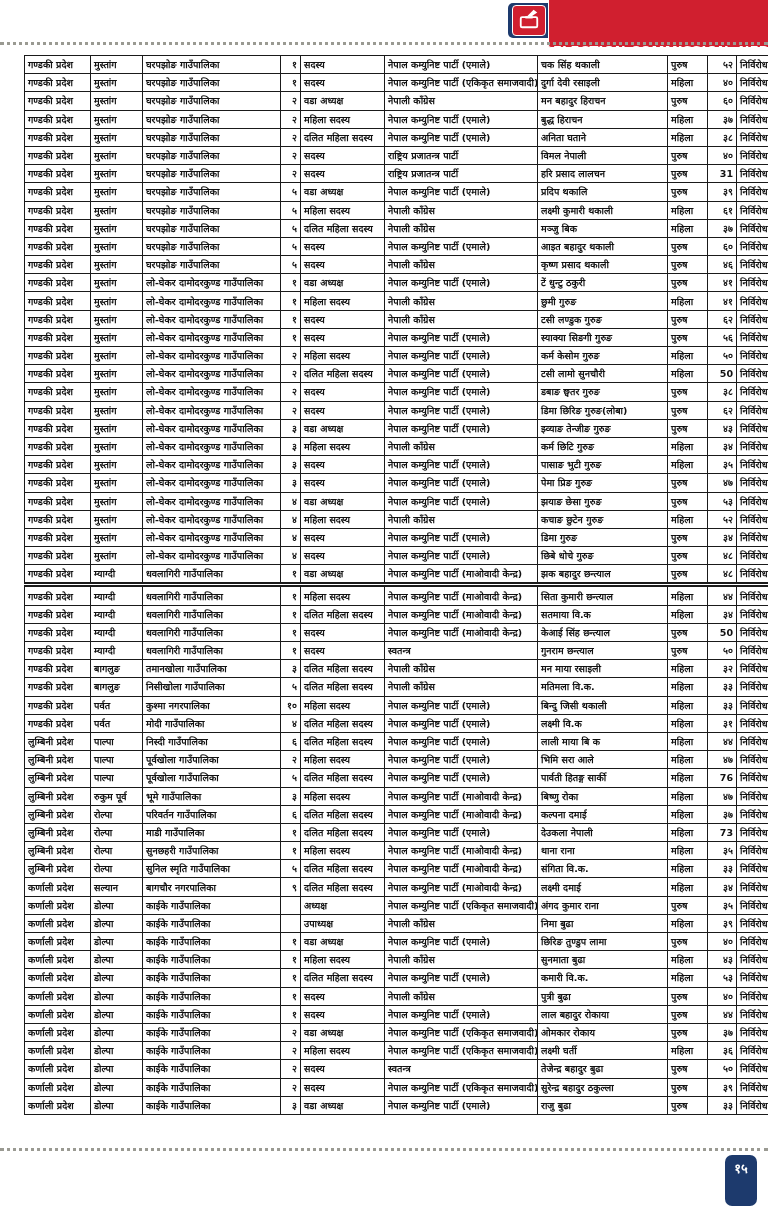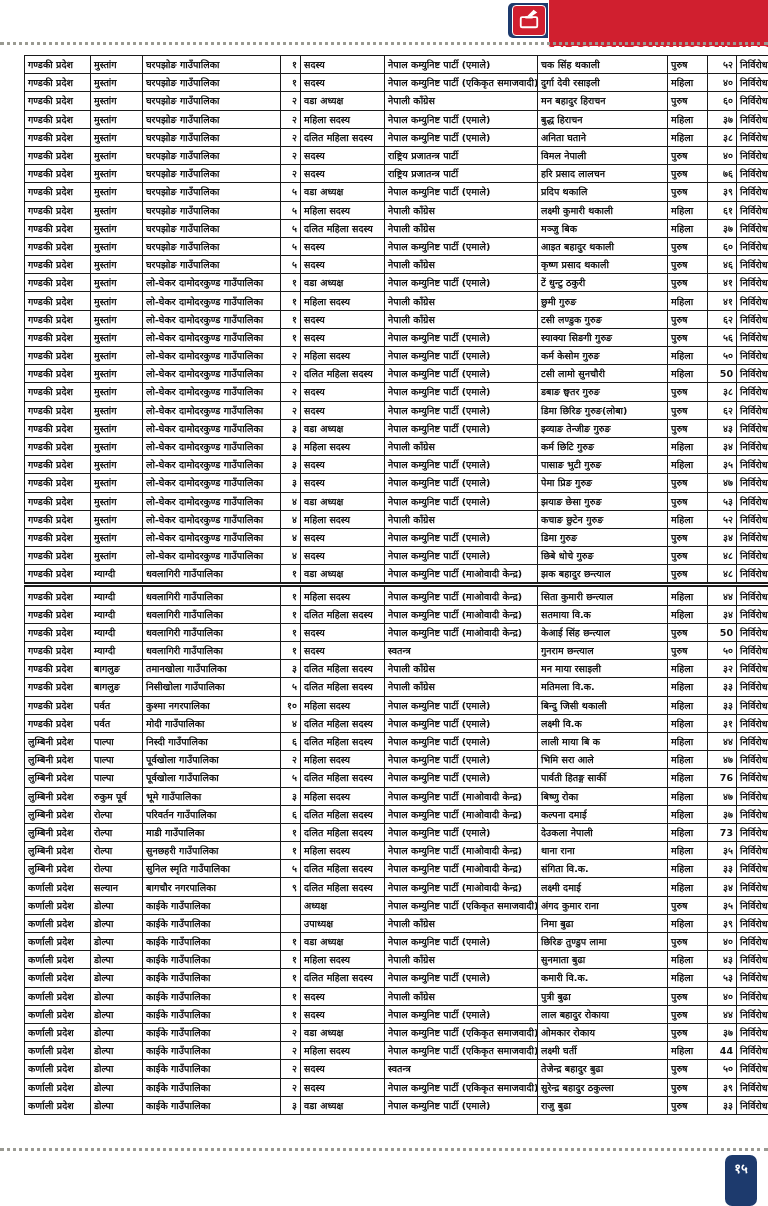--- a/index.html
+++ b/index.html
@@ -149,21 +149,21 @@
       </tr>
         <tr>
         <td>गण्डकी प्रदेश</td>
         <td>मुस्तांग</td>
         <td>घरपझोङ गाउँपालिका</td>
         <td class="num">२</td>
         <td>सदस्य</td>
         <td>राष्ट्रिय प्रजातन्त्र पार्टी</td>
         <td>हरि प्रसाद लालचन</td>
         <td>पुरुष</td>
-        <td class="num">७६</td>
+        <td class="num">31</td>
         <td>निर्विरोध</td>
       </tr>
         <tr>
         <td>गण्डकी प्रदेश</td>
         <td>मुस्तांग</td>
         <td>घरपझोङ गाउँपालिका</td>
         <td class="num">५</td>
         <td>वडा अध्यक्ष</td>
         <td>नेपाल कम्युनिष्ट पार्टी (एमाले)</td>
         <td>प्रदिप थकालि</td>
@@ -725,21 +725,21 @@
       </tr>
         <tr>
         <td>कर्णाली प्रदेश</td>
         <td>डोल्पा</td>
         <td>काईके गाउँपालिका</td>
         <td class="num">२</td>
         <td>महिला सदस्य</td>
         <td>नेपाल कम्युनिष्ट पार्टी (एकिकृत समाजवादी)</td>
         <td>लक्ष्मी घर्ती</td>
         <td>महिला</td>
-        <td class="num">44</td>
+        <td class="num">३६</td>
         <td>निर्विरोध</td>
       </tr>
         <tr>
         <td>कर्णाली प्रदेश</td>
         <td>डोल्पा</td>
         <td>काईके गाउँपालिका</td>
         <td class="num">२</td>
         <td>सदस्य</td>
         <td>स्वतन्त्र</td>
         <td>तेजेन्द्र बहादुर बुढा</td>

